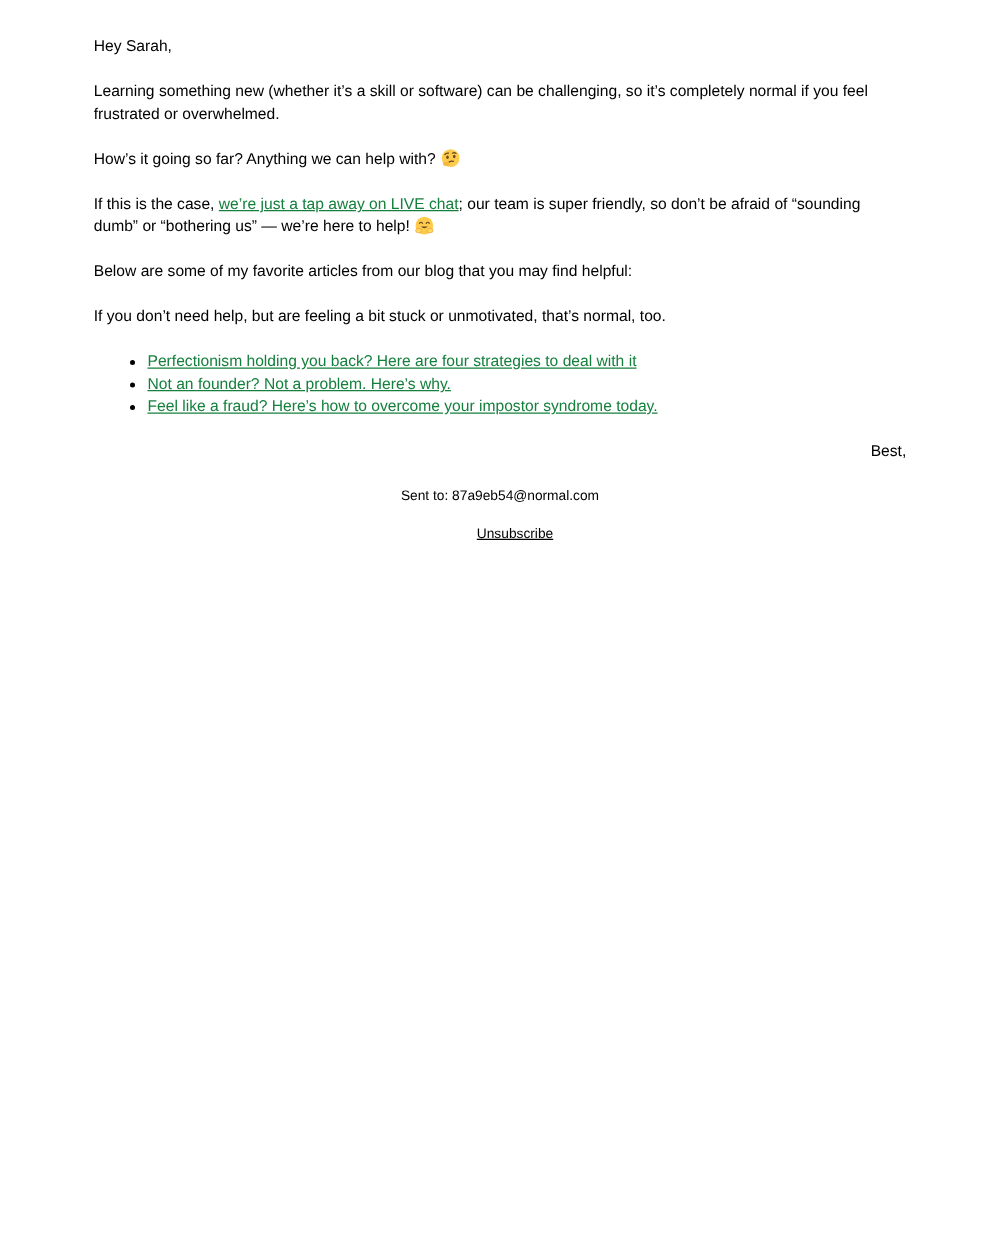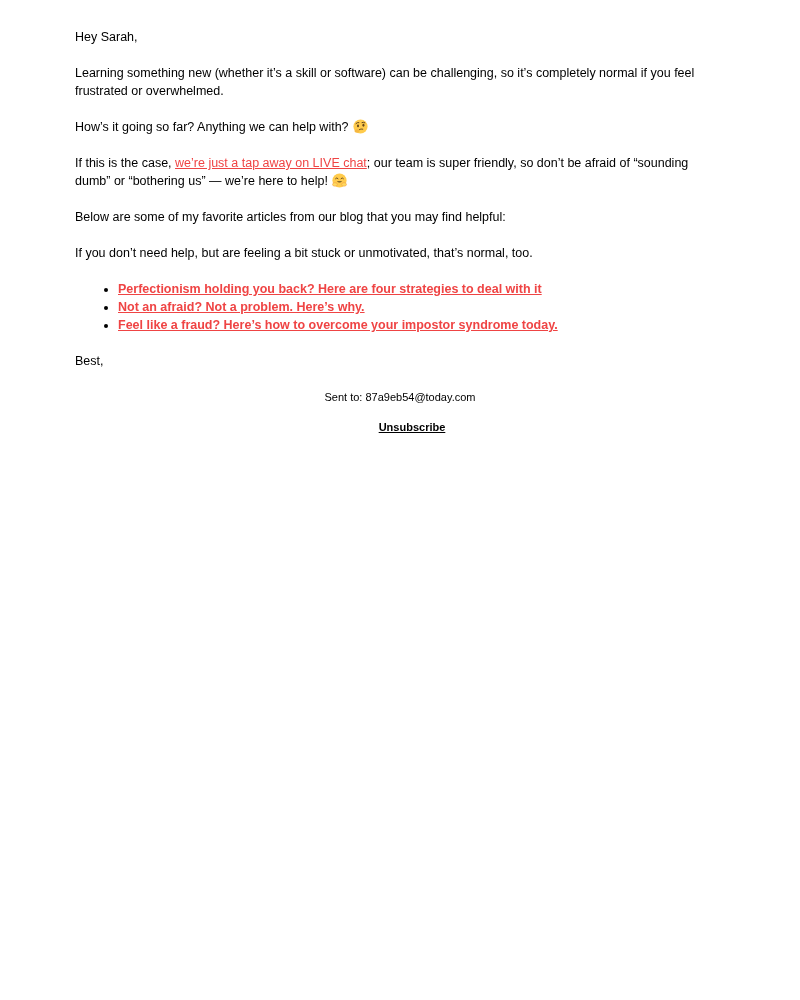--- a/index.html
+++ b/index.html
@@ -19,54 +19,53 @@
     width: 650px;
     margin: 0 auto;
     padding-top: 28px;
     font-size: 12.5px;
     line-height: 18px;
   }
   .email-wrap p {
     margin: 0 0 18px 0;
   }
   a.link {
-    color: #ef4444;
+    color: #15803d;
     text-decoration: underline;
     cursor: pointer;
   }
   ul.article-list {
     margin: 18px 0;
     padding-left: 43px;
     list-style-type: disc;
   }
   ul.article-list li {
     line-height: 18px;
-    font-weight: bold;
   }
-  .sig-line { display: block; }
+  .sig-line { display: block; text-align: right; }
   .emoji {
     display: inline-block;
     width: 15px;
     height: 15px;
     margin-left: 4px;
     vertical-align: -3px;
   }
   .emoji svg { display: block; width: 15px; height: 15px; }
   .footer {
     text-align: center;
     font-size: 11px;
     line-height: 15px;
     padding-top: 2px;
   }
   .footer p {
     margin: 0 0 15px 0;
   }
   a.unsubscribe {
     color: #000000;
-    font-weight: bold;
+    font-weight: normal;
     text-decoration: underline;
     cursor: pointer;
     margin-left: 24px;
   }
 </style>
 </head>
 <body>
 
 <div class="page">
   <div class="email-wrap">
@@ -93,28 +92,28 @@
           <ellipse cx="7" cy="27.5" rx="5.8" ry="4.2" fill="#FFDB5E" stroke="#EE9547" stroke-width="1.2"></ellipse>
           <ellipse cx="29" cy="27.5" rx="5.8" ry="4.2" fill="#FFDB5E" stroke="#EE9547" stroke-width="1.2"></ellipse>
         </svg></span></p>
 
     <p>Below are some of my favorite articles from our blog that you may find helpful:</p>
 
     <p>If you don’t need help, but are feeling a bit stuck or unmotivated, that’s normal, too.</p>
 
     <ul class="article-list">
       <li><a class="link">Perfectionism holding you back? Here are four strategies to deal with it</a></li>
-      <li><a class="link">Not an afraid? Not a problem. Here’s why.</a></li>
+      <li><a class="link">Not an founder? Not a problem. Here’s why.</a></li>
       <li><a class="link">Feel like a fraud? Here’s how to overcome your impostor syndrome today.</a></li>
     </ul>
 
 
     <p>
         <span class="sig-line">Best,</span>
       </p>
 
     <div class="footer">
-      <p>Sent to: 87a9eb54@today.com</p>
+      <p>Sent to: 87a9eb54@normal.com</p>
       <p><a class="unsubscribe">Unsubscribe</a></p>
     </div>
 
   </div>
 </div>
 
 </body></html>

